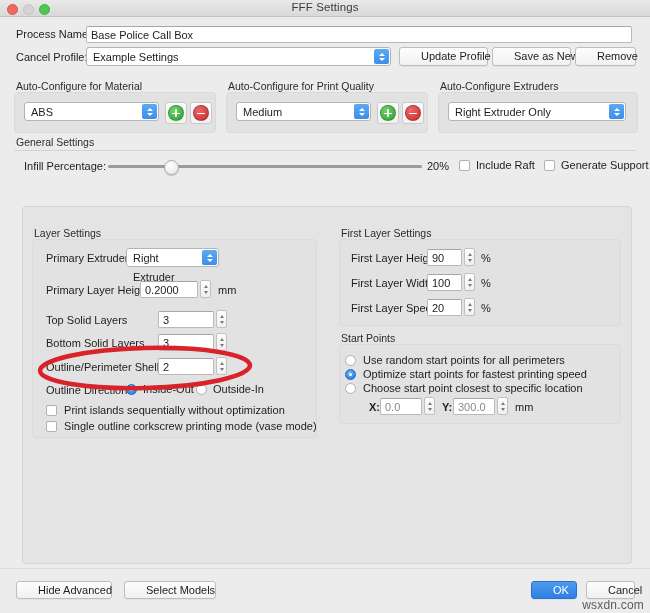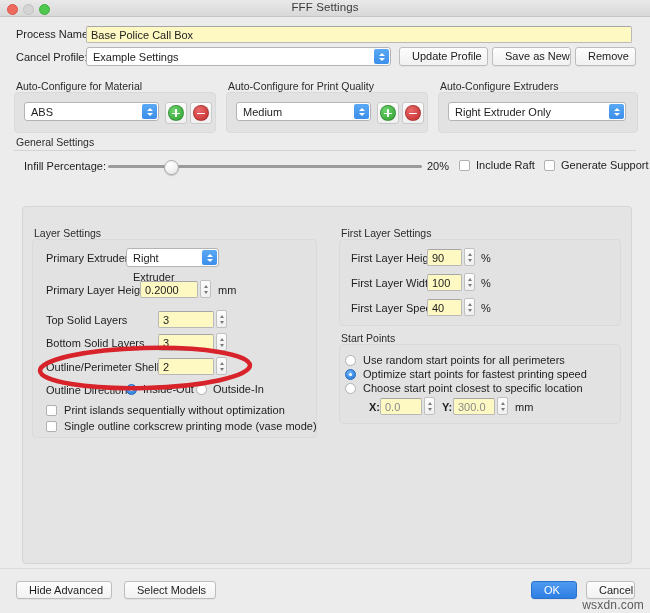--- a/index.html
+++ b/index.html
@@ -27,21 +27,21 @@
   .title-text{
     position:absolute;left:0;top:1px;width:650px;text-align:center;
     font-size:11.5px;color:#3b3b3b;letter-spacing:.1px;
   }
 
   
   .lbl{font-size:11px;color:#1d1d1d;}
   .row{position:absolute;display:flex;align-items:center;}
 
   .textfield{
-    background:#fef9c3;border:1px solid #b9b9b9;border-top-color:#a6a6a6;
+    background:#ffffff;border:1px solid #b9b9b9;border-top-color:#a6a6a6;
     border-radius:2px;height:17px;line-height:17px;
     font-size:11px;color:#1d1d1d;padding:0 4px;box-sizing:border-box;
   }
   .combo{
     position:relative;background:#fff;border:1px solid #b4b4b4;border-radius:3px;
     height:19px;line-height:19px;font-size:11px;color:#1d1d1d;
     padding:0 20px 0 6px;box-sizing:border-box;
   }
   .combo .arrowbox{
     position:absolute;right:1px;top:1px;bottom:1px;width:15px;
@@ -50,21 +50,21 @@
     align-items:center;justify-content:center;gap:2px;
   }
   .chev{width:0;height:0;border-left:3px solid transparent;border-right:3px solid transparent;}
   .chev.up{border-bottom:3px solid #fff;}
   .chev.dn{border-top:3px solid #fff;}
 
   .btn{
     background:linear-gradient(#fdfdfd,#f1f1f1);
     border:1px solid #bdbdbd;border-radius:3px;
     font-size:11px;color:#1d1d1d;height:19px;line-height:17px;
-    padding:0 12px;box-sizing:border-box;text-align:left;
+    padding:0 21px;box-sizing:border-box;text-align:left;
     box-shadow:0 1px 0 rgba(0,0,0,.04);white-space:nowrap;
   }
   .btn.primary{
     background:linear-gradient(#4e9af0,#2e7fe4);
     border:1px solid #2a72cd;color:#fff;
   }
 
   .circbtn{width:16px;height:16px;border-radius:50%;position:relative;
     border:1px solid rgba(0,0,0,.18);box-sizing:border-box;}
   .circbtn.plus{background:radial-gradient(circle at 35% 30%,#6fd36f,#2da02d);}
@@ -306,21 +306,21 @@
 
   <div class="lbl" style="position:absolute;left:351px;top:277px;">First Layer Width</div>
   <div class="textfield" style="position:absolute;left:427px;top:274px;width:35px;">100</div>
   <div class="stepper" style="position:absolute;left:464px;top:273px;">
     <i class="sc up"></i>
       <i class="sc dn"></i>
   </div>
   <div class="lbl" style="position:absolute;left:481px;top:277px;">%</div>
 
   <div class="lbl" style="position:absolute;left:351px;top:302px;">First Layer Speed</div>
-  <div class="textfield" style="position:absolute;left:427px;top:299px;width:35px;">40</div>
+  <div class="textfield" style="position:absolute;left:427px;top:299px;width:35px;">20</div>
   <div class="stepper" style="position:absolute;left:464px;top:298px;">
     <i class="sc up"></i>
       <i class="sc dn"></i>
   </div>
   <div class="lbl" style="position:absolute;left:481px;top:302px;">%</div>
 
   <div class="grouplabel" style="left:341px;top:332px;">Start Points</div>
   <div class="groupbox" style="left:339px;top:344px;width:280px;height:78px;"></div>
 
   <div style="position:absolute;left:345px;top:354px;">

